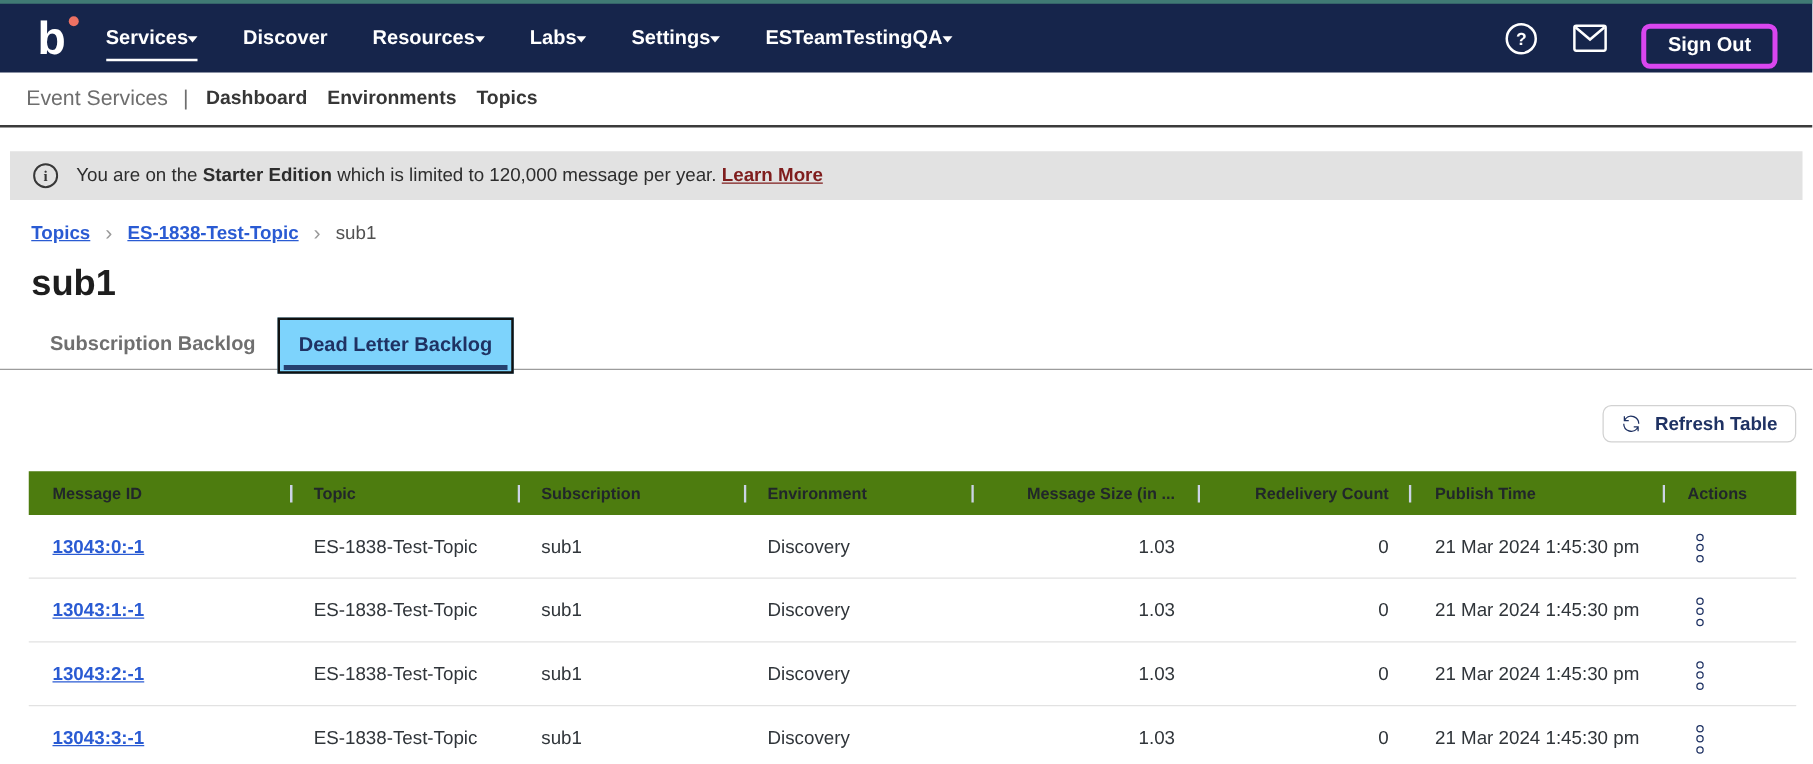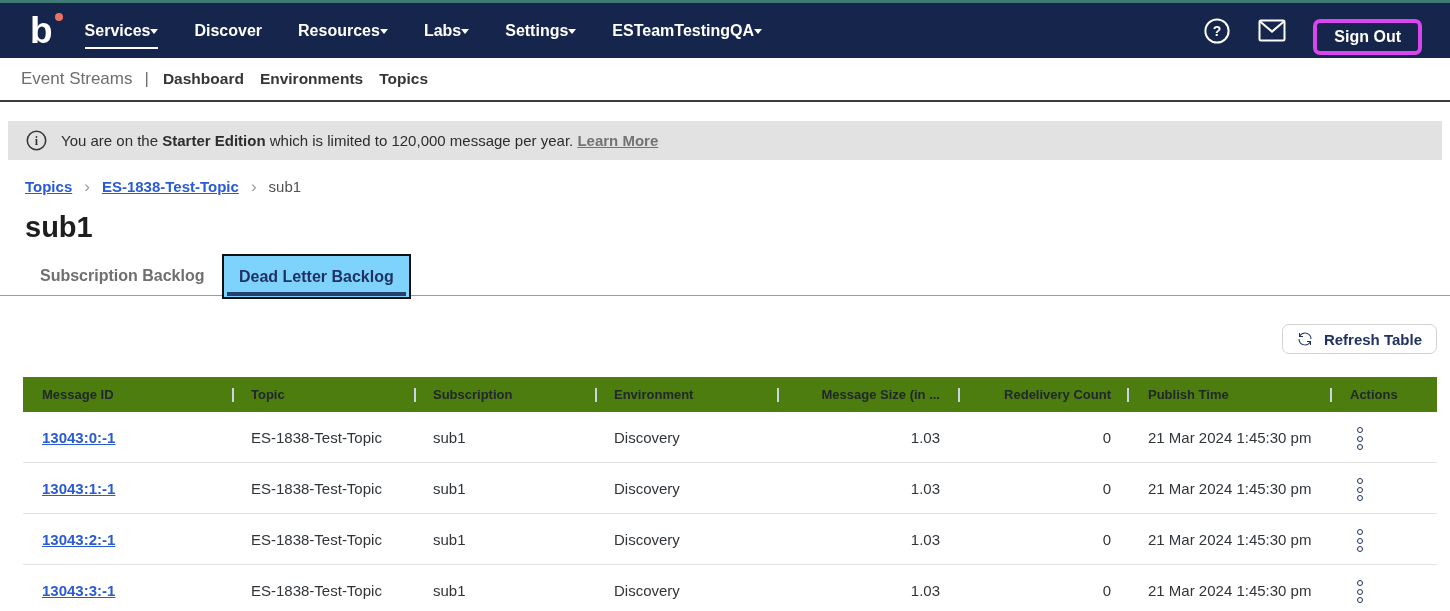--- a/index.html
+++ b/index.html
@@ -36,21 +36,21 @@
   .subnav-sep { color:#6e6e6e; font-size:17px; margin-right:14px; }
   .subnav-item { color:#363636; font-weight:bold; font-size:15.5px;
     margin-right:16px; cursor:pointer; }
 
   
   .banner { margin:19px 8px 0; background:#e2e2e2; height:39px;
     display:flex; align-items:center; padding-left:18px; box-sizing:border-box;
     font-size:15px; color:#2d2d2d; }
   .banner .txt { margin-left:14px; }
   .banner b { font-weight:bold; }
-  .banner a { color:#737373; text-decoration:underline; font-weight:600;
+  .banner a { color:#7f1d1d; text-decoration:underline; font-weight:600;
     cursor:pointer; }
 
   
   .breadcrumb { margin:18px 0 0 25px; font-size:15px; display:flex;
     align-items:center; gap:12px; }
   .crumb-link { color:#2a5bd3; font-weight:bold; text-decoration:underline;
     cursor:pointer; }
   .crumb-current { color:#515151; }
   .crumb-sep { color:#9a9a9a; font-size:17px; line-height:1; }
   .page-title { margin:16px 0 0 25px; font-size:29px; font-weight:bold;
@@ -145,21 +145,21 @@
       <svg width="28" height="23" viewBox="0 0 28 23" fill="none" stroke="#fff" stroke-width="2">
         <rect x="1.5" y="1.5" width="25" height="20" rx="1.5"></rect>
         <path d="M2.4 2.8 L14 12.6 L25.6 2.8"></path>
       </svg>
     </button>
     <button class="signout-btn">Sign Out</button>
   </div>
 </div>
 
 <div class="subnav">
-  <span class="subnav-product">Event Streams</span>
+  <span class="subnav-product">Event Services</span>
   <span class="subnav-sep">|</span>
   <span class="subnav-item">Dashboard</span>
   <span class="subnav-item">Environments</span>
   <span class="subnav-item">Topics</span>
 </div>
 
 <div class="banner">
   <svg width="21" height="21" viewBox="0 0 21 21">
     <circle cx="10.5" cy="10.5" r="9.2" fill="none" stroke="#383838" stroke-width="1.6"></circle>
     <text x="10.5" y="15" text-anchor="middle" font-size="12" font-weight="bold" fill="#383838" font-family="Liberation Serif, serif">i</text>

